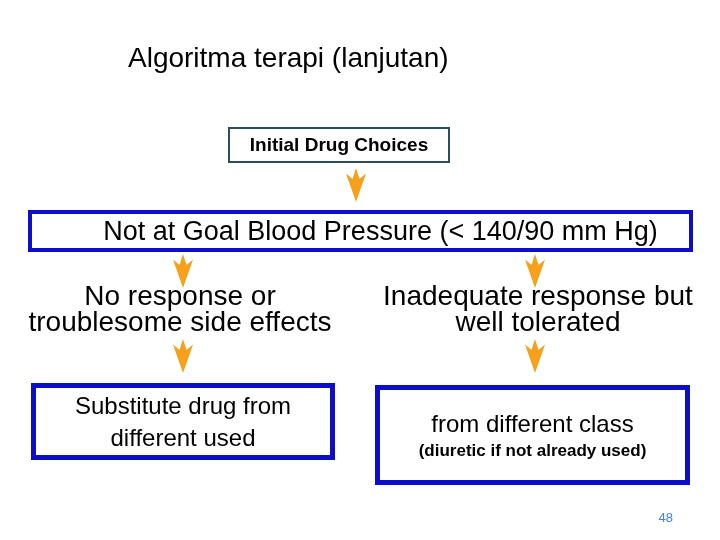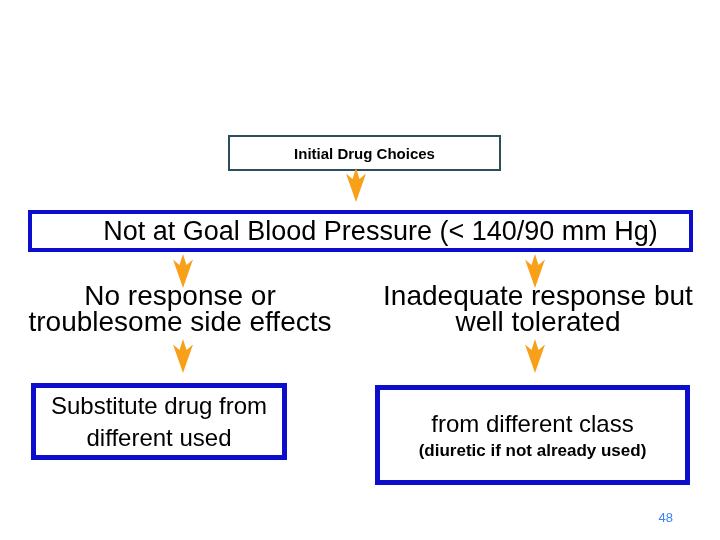--- a/index.html
+++ b/index.html
@@ -24,38 +24,38 @@
   }
   .box{
     position:absolute;
     box-sizing:border-box;
     background:#fff;
     display:flex;flex-direction:column;
     align-items:center;justify-content:center;
     text-align:center;
   }
   .initial-box{
-    left:228px;top:135px;width:273px;height:36px;
+    left:228px;top:127px;width:222px;height:36px;
     border:2px solid var(--slate);
-    font-size:15px;font-weight:700;
+    font-size:19px;font-weight:700;
   }
   .goal-box{
     left:28px;top:210px;width:665px;height:42px;
     border:4px solid var(--blue);
     font-size:27px;font-weight:400;
     white-space:nowrap;
     padding-left:40px;
   }
   .action-box{
     border:5px solid var(--blue);
     font-size:24px;font-weight:400;
     line-height:32px;
   }
   .action-box.left-action{
-    left:31px;top:383px;width:256px;height:77px;
+    left:31px;top:383px;width:304px;height:77px;
   }
   .action-box.right-action{
     left:375px;top:385px;width:315px;height:100px;
   }
   .action-note{
     font-size:17px;font-weight:700;line-height:22px;
   }
   .branch-text{
     position:absolute;
     text-align:center;
@@ -78,20 +78,21 @@
     text-align:right;
     font-size:13px;color:#3b82f6;
   }
   .line{display:block;}
 </style>
 </head>
 <body>
 
 <div class="slide">
 
+  <h1 class="title">Algoritma terapi (lanjutan)</h1>
 
   <div class="box initial-box">
     <span class="line">Initial Drug Choices</span>
   </div>
 
   <svg class="arrow a1" viewBox="0 0 22 34" aria-hidden="true">
     <polygon points="11,0 14.5,11 21,5.5 11,34 1,5.5 7.5,11"></polygon>
   </svg>
 
   <div class="box goal-box">

